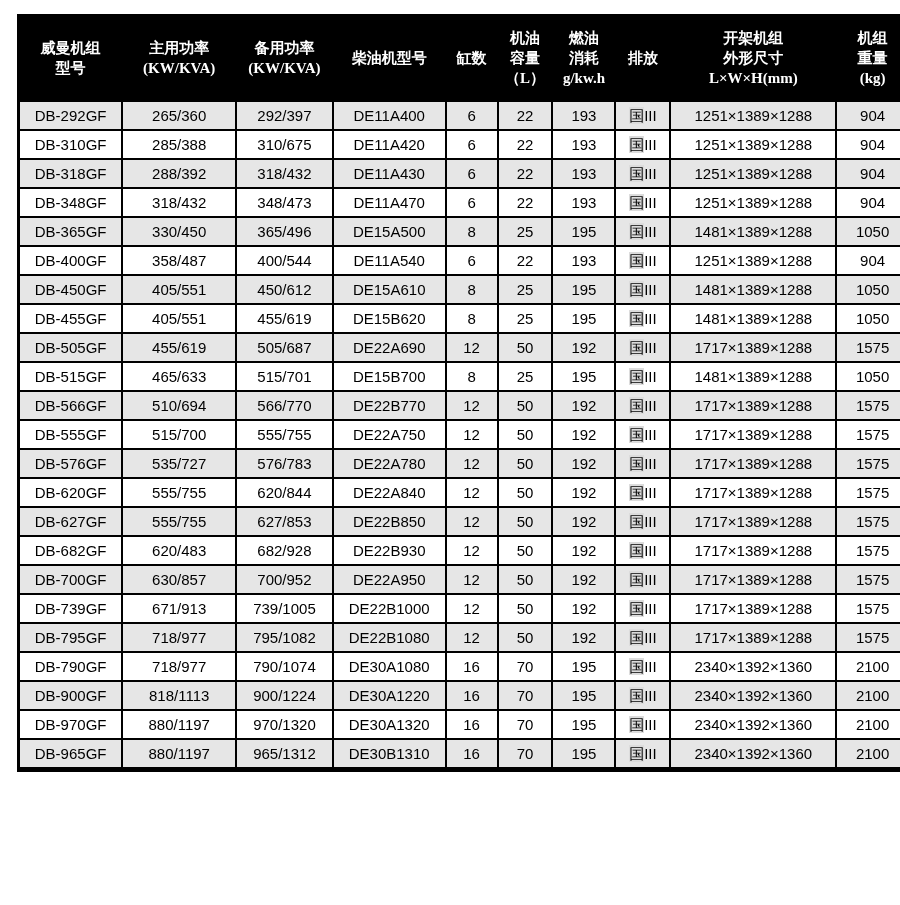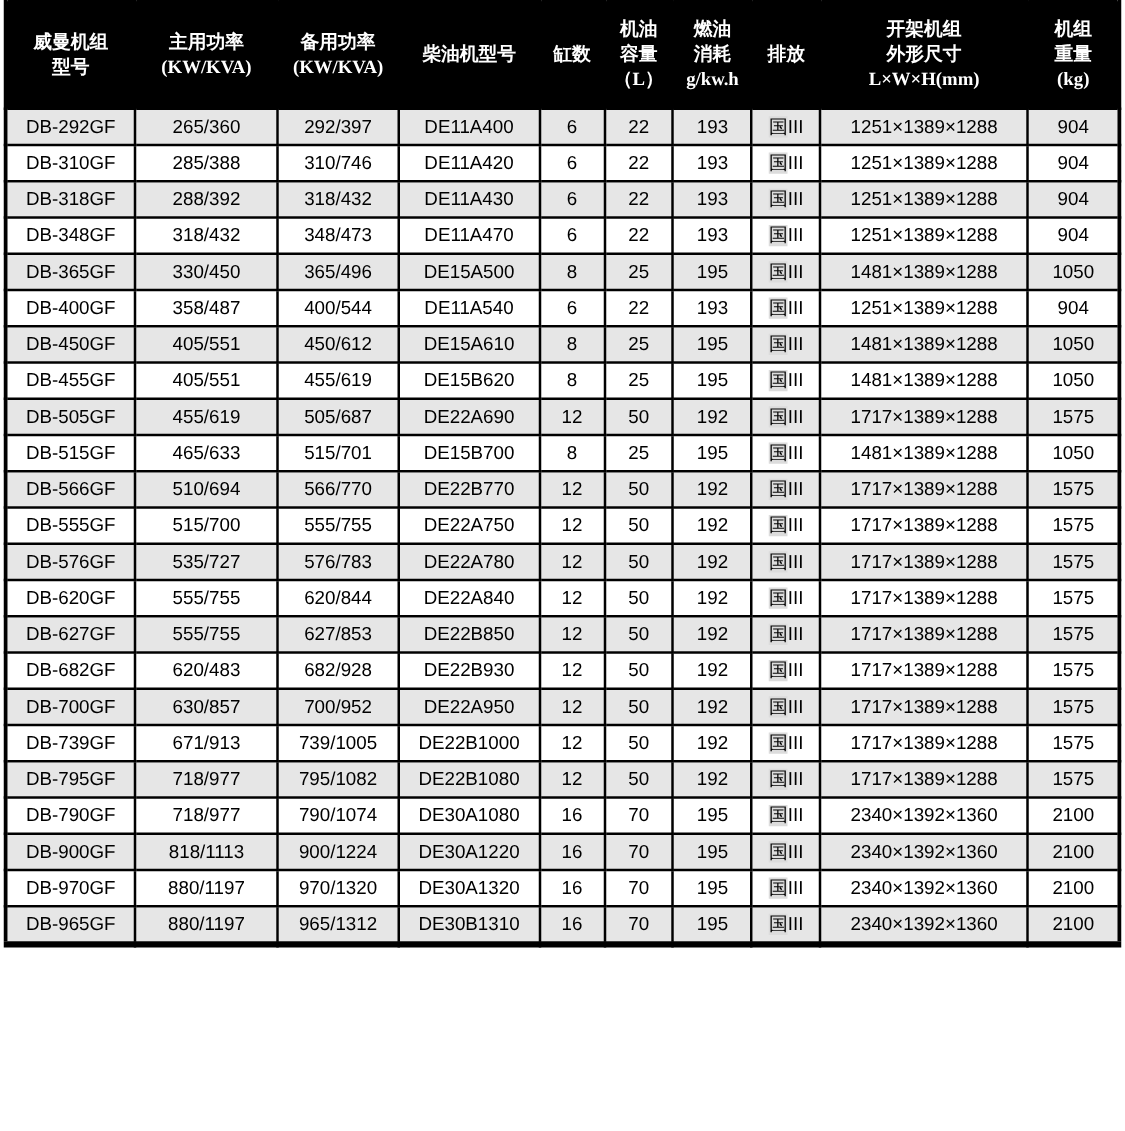--- a/index.html
+++ b/index.html
@@ -7,21 +7,21 @@
     padding: 0;
     background: #ffffff;
     width: 900px;
     height: 905px;
     overflow: hidden;
   }
   .table-wrap {
     width: 804px;
     height: 905px;
     box-sizing: border-box;
-    padding: 0;
+    padding: 14px;
   }
   table.spec {
     border-collapse: collapse;
     table-layout: fixed;
     width: 894px;
     margin-left: 3px;
     border-left: 3px solid #000;
     border-right: 3px solid #000;
     border-top: 2px solid #000;
     border-bottom: 5px solid #000;
@@ -109,21 +109,21 @@
           <td>6</td>
           <td>22</td>
           <td>193</td>
           <td><span class="cn-highlight">国</span>III</td>
           <td>1251×1389×1288</td>
           <td>904</td>
         </tr>
         <tr>
           <td>DB-310GF</td>
           <td>285/388</td>
-          <td>310/746</td>
+          <td>310/675</td>
           <td>DE11A420</td>
           <td>6</td>
           <td>22</td>
           <td>193</td>
           <td><span class="cn-highlight">国</span>III</td>
           <td>1251×1389×1288</td>
           <td>904</td>
         </tr>
         <tr>
           <td>DB-318GF</td>

